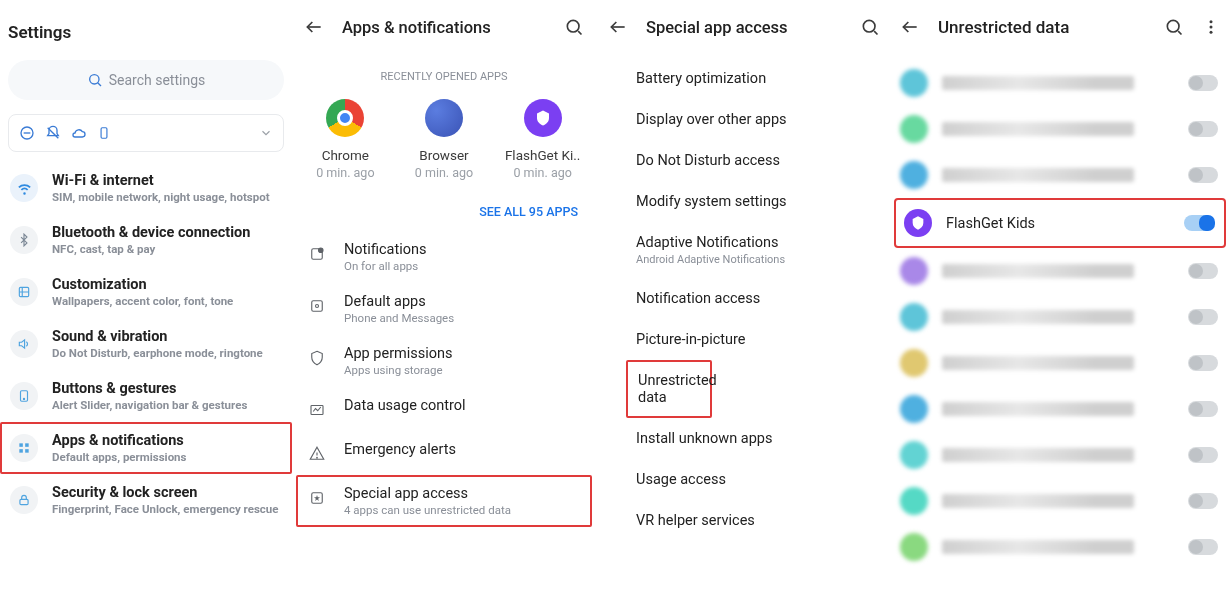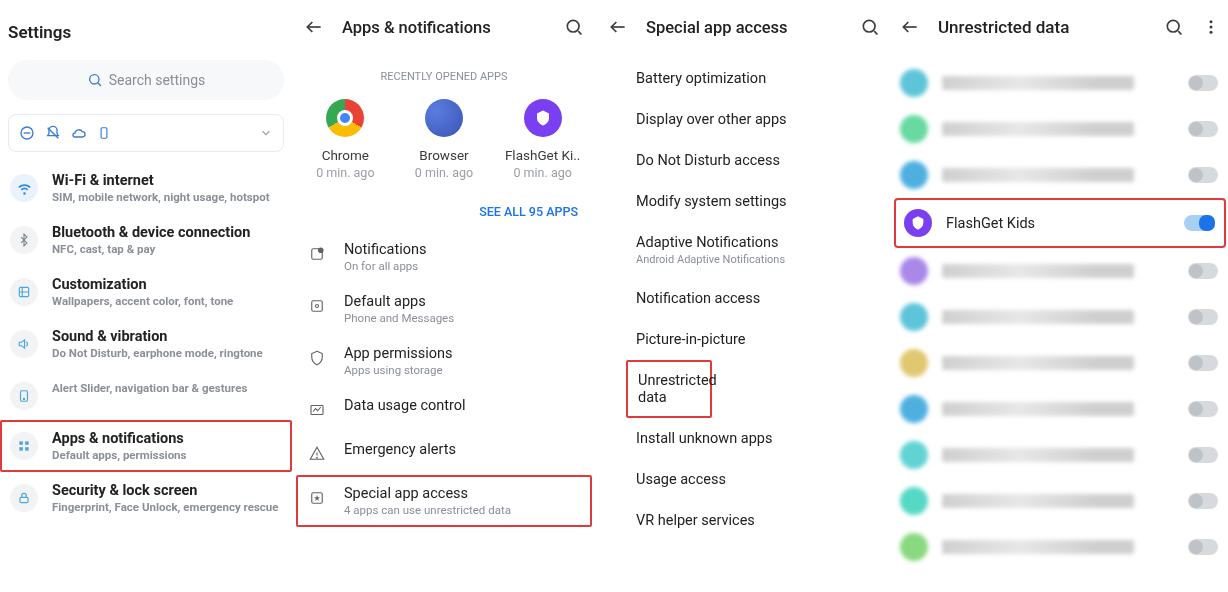--- a/index.html
+++ b/index.html
@@ -181,20 +181,21 @@
       </div>
   </div>
   <div class="settings-item">
     <div class="sicon gray">
         <svg width="14" height="14" viewBox="0 0 24 24" fill="none" stroke="#4fa4e0" stroke-width="2">
           <rect x="6" y="3" width="12" height="18" rx="2"></rect>
           <circle cx="12" cy="17" r="1"></circle>
         </svg>
       </div>
     <div>
+        <div class="slabel">Buttons &amp; gestures</div>
         <div class="ssub">Alert Slider, navigation bar &amp; gestures</div>
       </div>
   </div>
   <div class="settings-item highlight-red">
     <div class="sicon gray">
         <svg width="14" height="14" viewBox="0 0 24 24" fill="#4fa4e0">
           <rect x="4" y="4" width="6" height="6"></rect>
           <rect x="14" y="4" width="6" height="6"></rect>
           <rect x="4" y="14" width="6" height="6"></rect>
           <rect x="14" y="14" width="6" height="6"></rect>

